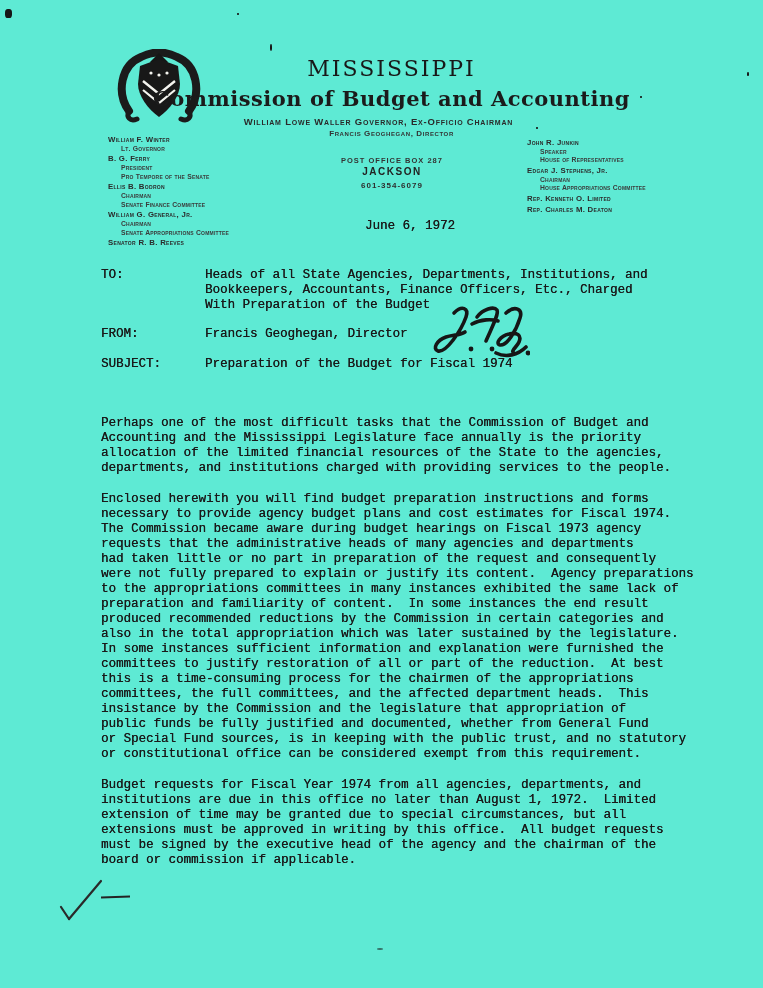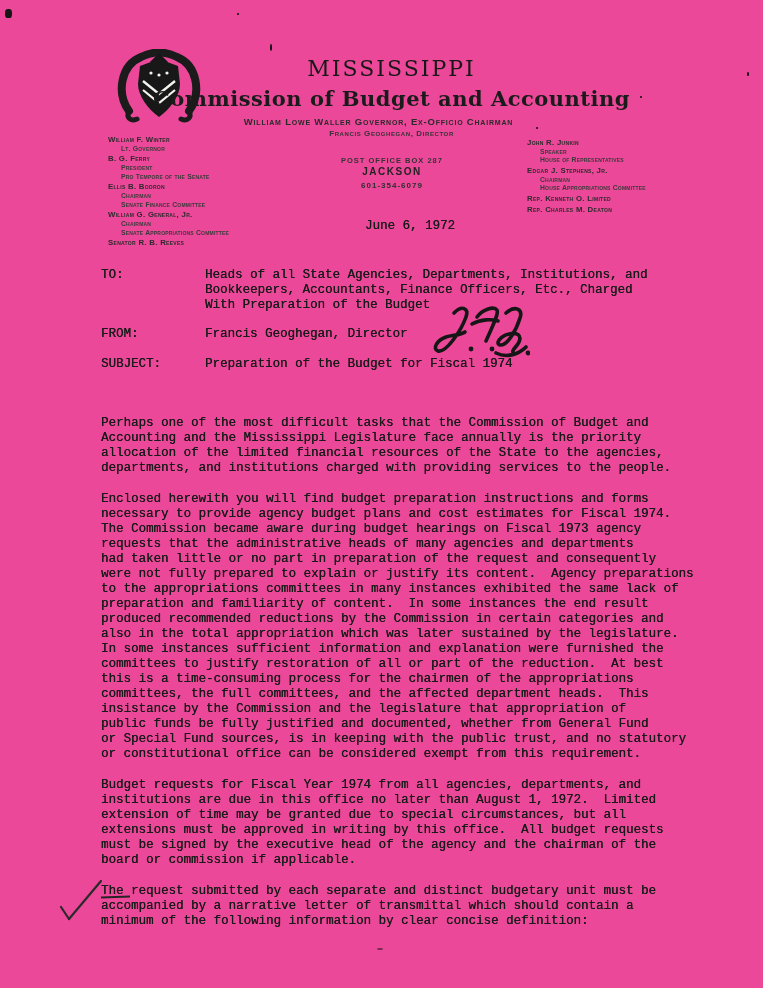--- a/index.html
+++ b/index.html
@@ -1,18 +1,18 @@
 <!DOCTYPE html>
 <html><head>
 <meta charset="utf-8">
 <style>
   html,body { margin:0; padding:0; background:#888; }
   .page {
     position:relative; width:763px; height:988px;
-    background:#ec4899; overflow:hidden;
+    background:#5eead4; overflow:hidden;
     font-family:"Liberation Sans", sans-serif;
     color:#1d1d1d;
   }
   .abs { position:absolute; }
   
   .lh-state {
     left:30px; top:56px; width:723px; text-align:center;
     font-family:"DejaVu Serif", serif; font-size:22px; letter-spacing:2px;
     color:#181818;
   }
@@ -189,23 +189,20 @@
 insistance by the Commission and the legislature that appropriation of
 public funds be fully justified and documented, whether from General Fund
 or Special Fund sources, is in keeping with the public trust, and no statutory
 or constitutional office can be considered exempt from this requirement.</p>
     <p class="mono para">Budget requests for Fiscal Year 1974 from all agencies, departments, and
 institutions are due in this office no later than August 1, 1972.  Limited
 extension of time may be granted due to special circumstances, but all
 extensions must be approved in writing by this office.  All budget requests
 must be signed by the executive head of the agency and the chairman of the
 board or commission if applicable.</p>
-    <p class="mono para">The request submitted by each separate and distinct budgetary unit must be
-accompanied by a narrative letter of transmittal which should contain a
-minimum of the following information by clear concise definition:</p>
   </div>
 
   <svg class="abs check" width="48" height="44" viewBox="0 0 48 44">
     <g fill="none" stroke="#2a2a2a" stroke-width="2.2" stroke-linecap="round">
       <path d="M5,30 L13,42"></path>
       <path d="M13,42 L45,4"></path>
     </g>
   </svg>
 
   <div class="abs underline-the"></div>

